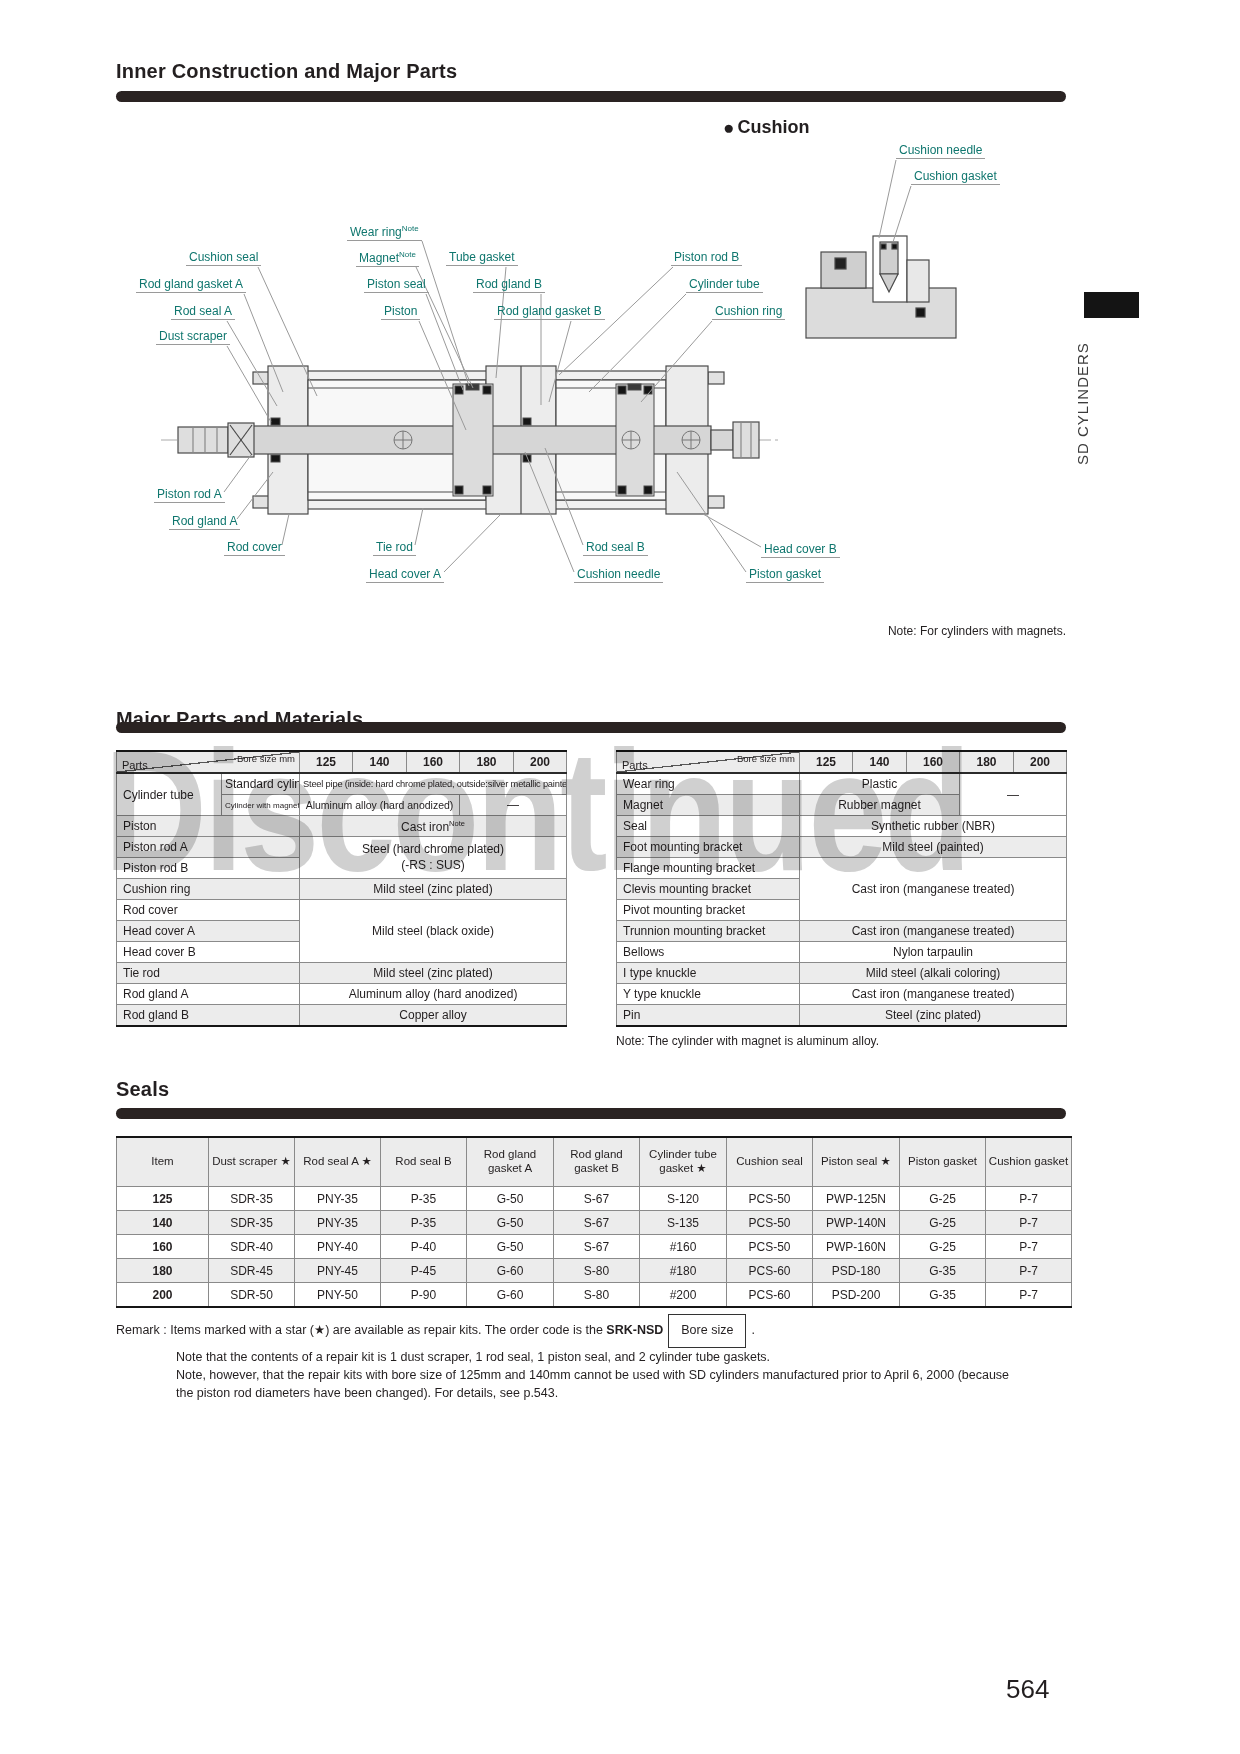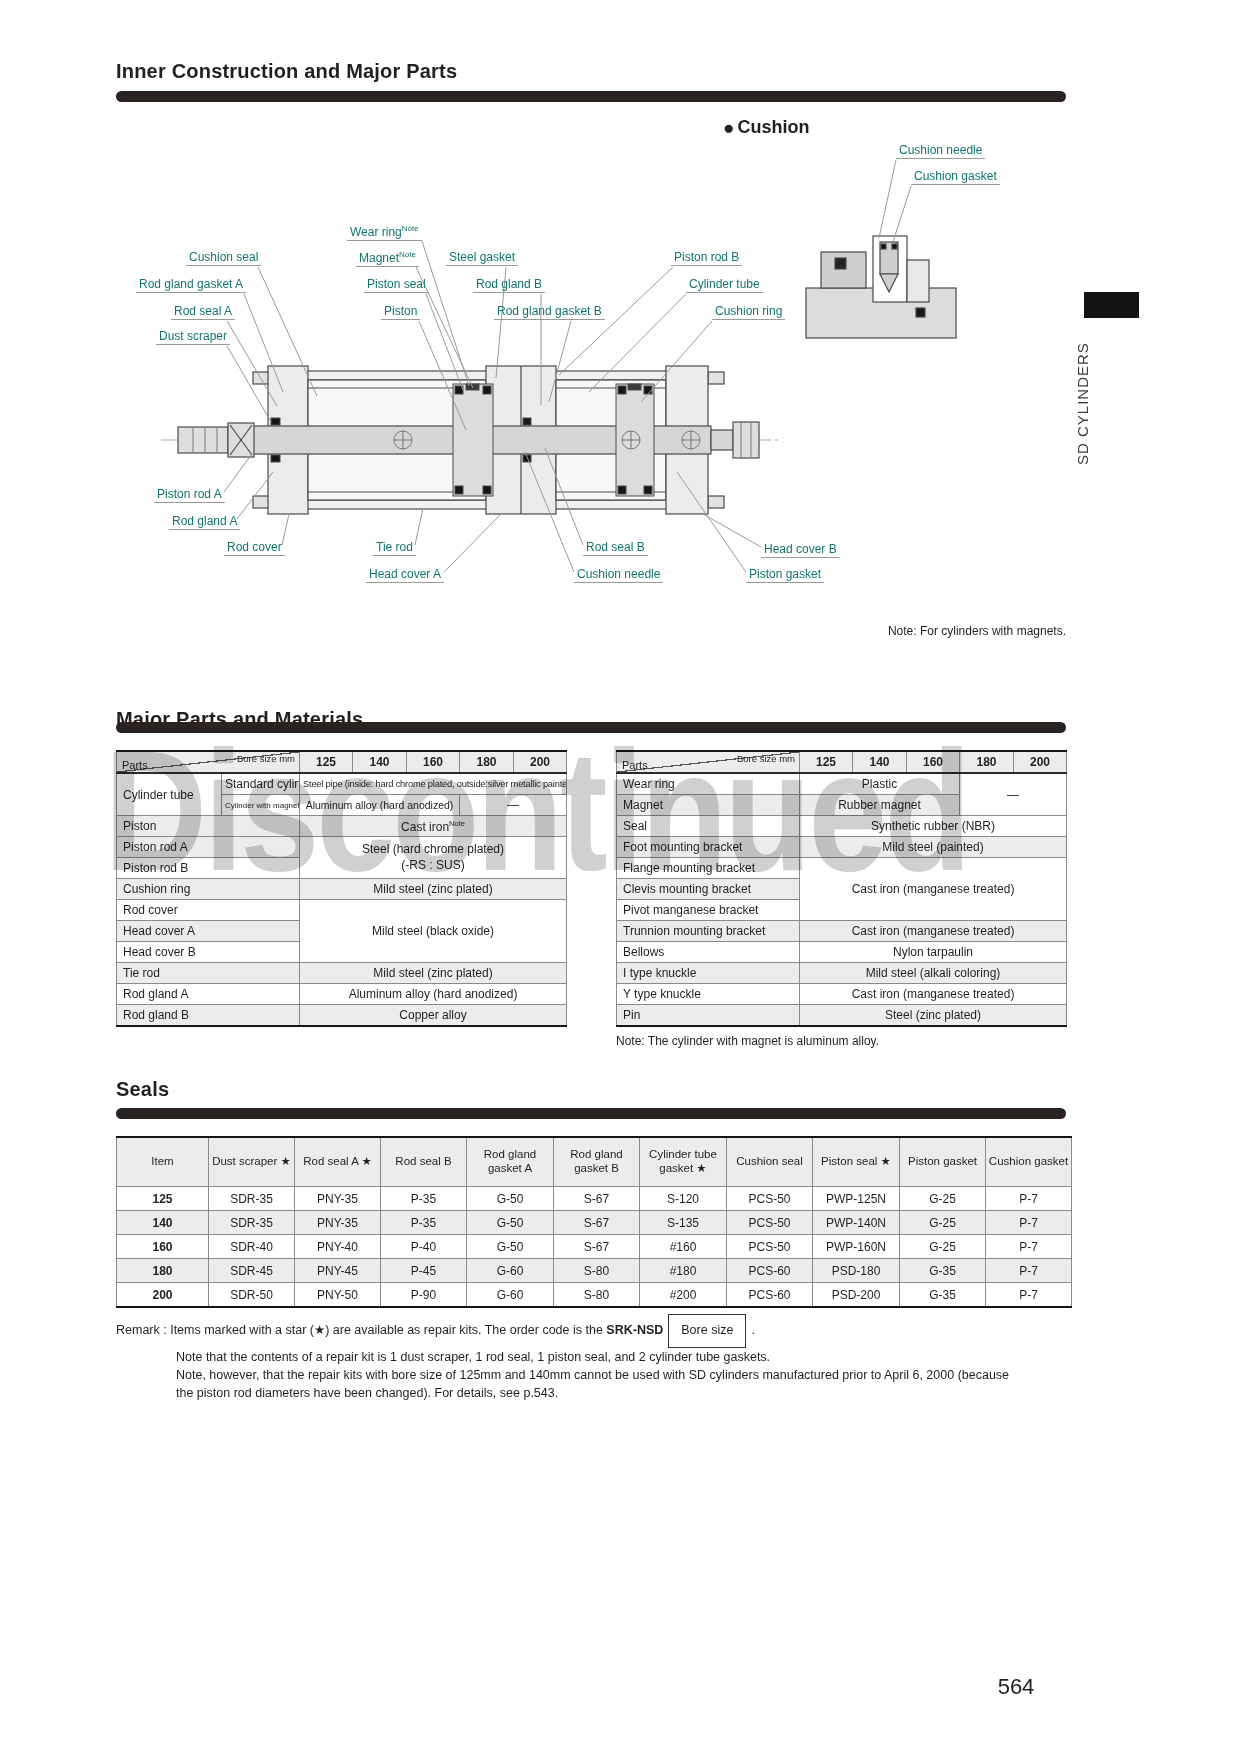--- a/index.html
+++ b/index.html
@@ -38,21 +38,21 @@
   .seals tr.dr td{height:21px;}
   .seals .item{font-weight:bold;}
   .qcell .tr{top:2px;right:4px;font-size:10px;}
   .qcell .bl{bottom:1px;left:3px;font-size:7.5px;}
   .watermark{position:absolute;left:68px;top:726px;font-size:170px;font-weight:bold;color:#8f8f8f;
              opacity:.42;mix-blend-mode:multiply;letter-spacing:-4px;transform:scaleX(.84);transform-origin:left center;
              pointer-events:none;line-height:1;}
   .remark{position:absolute;left:80px;top:1314px;width:1010px;font-size:12.5px;line-height:1.45;}
   .remark .ind{margin-left:60px;}
   .borebox{display:inline-block;border:1.2px solid #333;padding:8px 12px;margin:0 5px;line-height:1.25;}
-  .pageno{position:absolute;left:930px;top:1674px;width:100px;text-align:center;font-size:22px;}
+  .pageno{position:absolute;left:970px;top:1674px;width:100px;text-align:left;font-size:26px;}
   .sidetab{position:absolute;left:1048px;top:292px;width:55px;height:26px;background:#141414;}
   .vtext{position:absolute;left:1038px;top:320px;height:145px;writing-mode:vertical-rl;transform:rotate(180deg);
          font-size:15px;color:#3c3c3c;letter-spacing:1px;}
 </style>
 </head>
 <body>
 
 <div class="page">
 
   <div class="h2" style="left:80px;top:60px">Inner Construction and Major Parts</div>
@@ -166,21 +166,21 @@
         <line x1="453" y1="432" x2="404" y2="312"></line>
         <line x1="640" y1="407" x2="582" y2="374"></line>
         <line x1="625" y1="432" x2="556" y2="332"></line>
       </g>
     </svg>
 
     <div class="lbl" style="left:775px;top:4px">Cushion needle</div>
     <div class="lbl" style="left:790px;top:30px">Cushion gasket</div>
     <div class="lbl" style="left:226px;top:85px"><span>Wear ring</span><sup>Note</sup></div>
     <div class="lbl" style="left:235px;top:111px"><span>Magnet</span><sup>Note</sup></div>
-    <div class="lbl" style="left:325px;top:111px">Steel gasket</div>
+    <div class="lbl" style="left:325px;top:111px">Tube gasket</div>
     <div class="lbl" style="left:65px;top:111px">Cushion seal</div>
     <div class="lbl" style="left:243px;top:138px">Piston seal</div>
     <div class="lbl" style="left:352px;top:138px">Rod gland B</div>
     <div class="lbl" style="left:15px;top:138px">Rod gland gasket A</div>
     <div class="lbl" style="left:260px;top:165px">Piston</div>
     <div class="lbl" style="left:373px;top:165px">Rod gland gasket B</div>
     <div class="lbl" style="left:50px;top:165px">Rod seal A</div>
     <div class="lbl" style="left:35px;top:190px">Dust scraper</div>
     <div class="lbl" style="left:550px;top:111px">Piston rod B</div>
     <div class="lbl" style="left:565px;top:138px">Cylinder tube</div>
@@ -317,21 +317,21 @@
       <td colspan="5" class="z">Mild steel (painted)</td>
     </tr>
     <tr>
       <td class="pn">Flange mounting bracket</td>
       <td colspan="5" rowspan="3">Cast iron (manganese treated)</td>
     </tr>
     <tr>
           <td class="pn z">Clevis mounting bracket</td>
         </tr>
     <tr>
-          <td class="pn">Pivot manganese bracket</td>
+          <td class="pn">Pivot mounting bracket</td>
         </tr>
     <tr>
       <td class="pn z">Trunnion mounting bracket</td>
       <td colspan="5" class="z">Cast iron (manganese treated)</td>
     </tr>
     <tr>
       <td class="pn">Bellows</td>
       <td colspan="5">Nylon tarpaulin</td>
     </tr>
     <tr>

